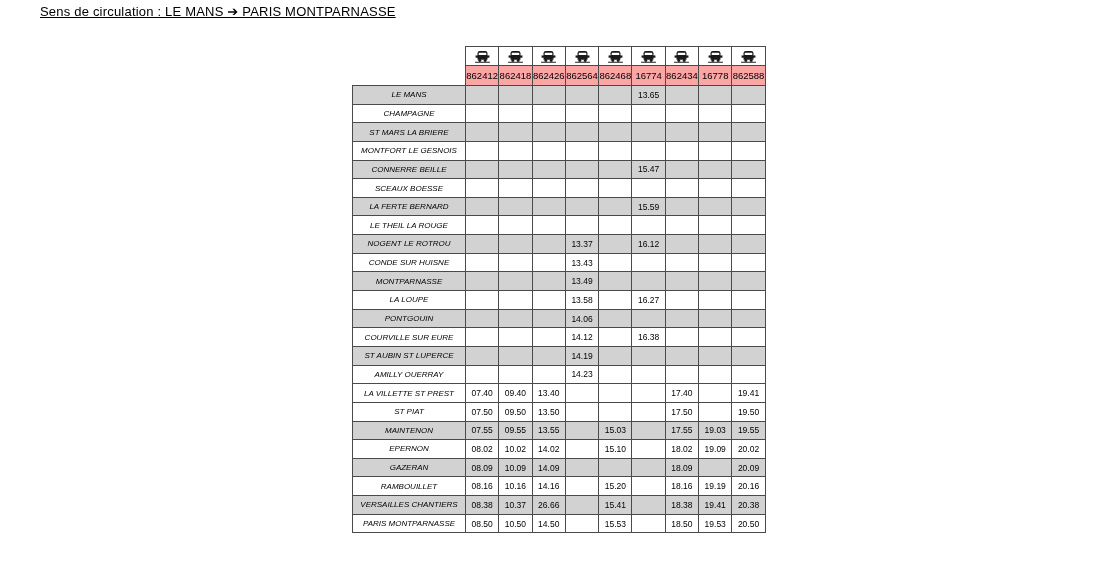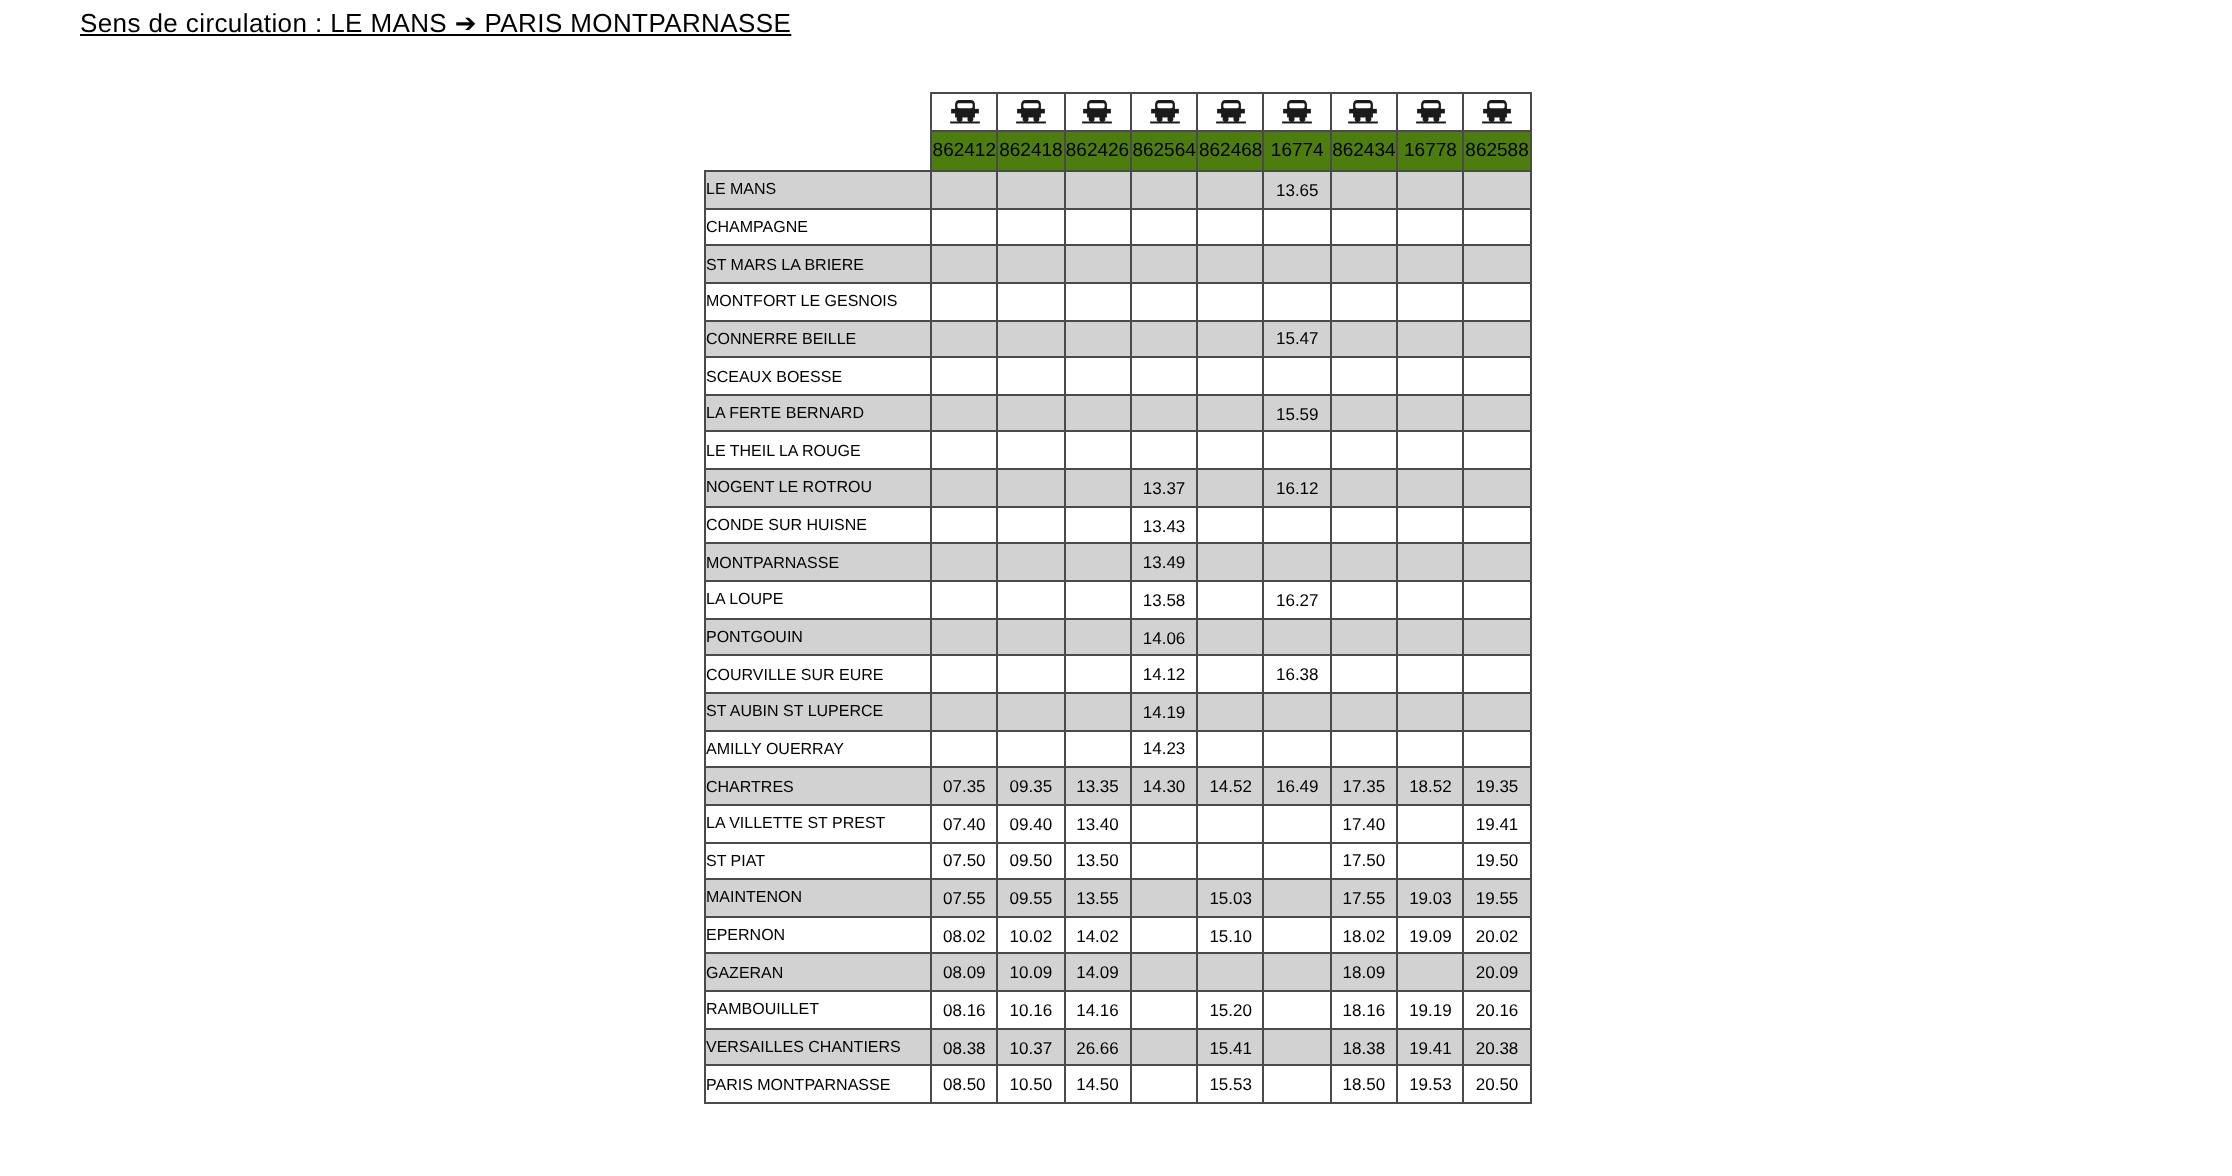--- a/index.html
+++ b/index.html
@@ -35,26 +35,27 @@
   }
   
   table.tt .blank { border: none; background: #fff; }
   tr.icon-row { height: 18px; }
   tr.num-row { height: 20px; }
   tr.data-row { height: 18.65px; }
   td.icon-cell { text-align: center; vertical-align: middle; background: #fff; }
   td.icon-cell svg { display: inline-block; vertical-align: middle; }
   td.num-cell {
     text-align: center; vertical-align: middle;
-    font-size: 9.5px; background: #4d7c0f;
+    font-size: 9.5px; background: #fca5a5;
   }
   th.station-cell {
-    text-align: left; vertical-align: middle;
+    text-align: center; vertical-align: middle;
     font-size: 8px; padding-left: 2px;
     font-weight: normal;
+    font-style: italic;
   }
   td.time-cell {
     text-align: center; vertical-align: middle;
     font-size: 8.5px;
   }
   tr.shaded td, tr.shaded th { background: #d2d2d2; }
   td.bold { font-weight: bold; }
 </style>
 </head>
 <body>
@@ -349,32 +350,20 @@
         <td class="time-cell"></td>
         <td class="time-cell"></td>
         <td class="time-cell"></td>
         <td class="time-cell">14.23</td>
         <td class="time-cell"></td>
         <td class="time-cell"></td>
         <td class="time-cell"></td>
         <td class="time-cell"></td>
         <td class="time-cell"></td>
       </tr>
-      <tr class="data-row shaded">
-        <th class="station-cell">CHARTRES</th>
-        <td class="time-cell bold">07.35</td>
-        <td class="time-cell bold">09.35</td>
-        <td class="time-cell bold">13.35</td>
-        <td class="time-cell bold">14.30</td>
-        <td class="time-cell bold">14.52</td>
-        <td class="time-cell bold">16.49</td>
-        <td class="time-cell bold">17.35</td>
-        <td class="time-cell bold">18.52</td>
-        <td class="time-cell bold">19.35</td>
-      </tr>
       <tr class="data-row">
         <th class="station-cell">LA VILLETTE ST PREST</th>
         <td class="time-cell">07.40</td>
         <td class="time-cell">09.40</td>
         <td class="time-cell">13.40</td>
         <td class="time-cell"></td>
         <td class="time-cell"></td>
         <td class="time-cell"></td>
         <td class="time-cell">17.40</td>
         <td class="time-cell"></td>

